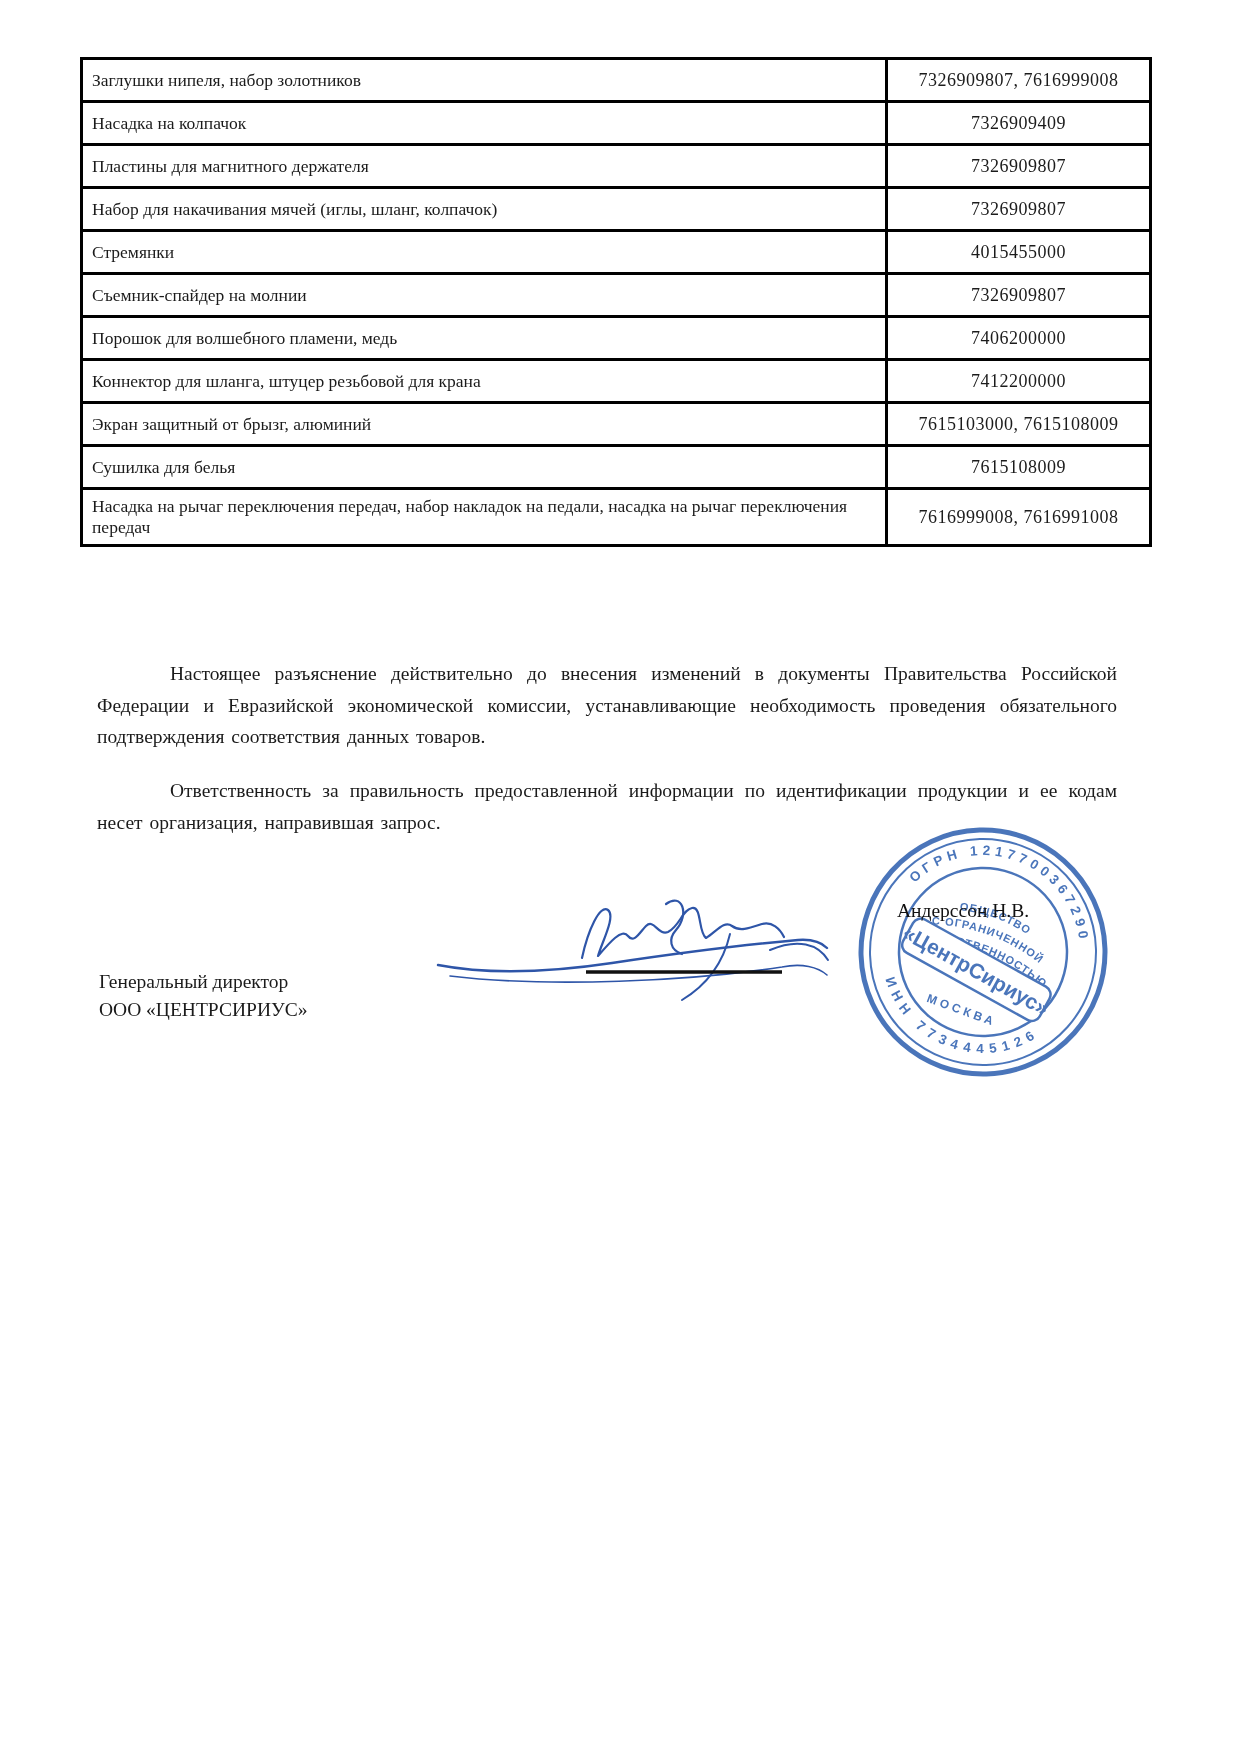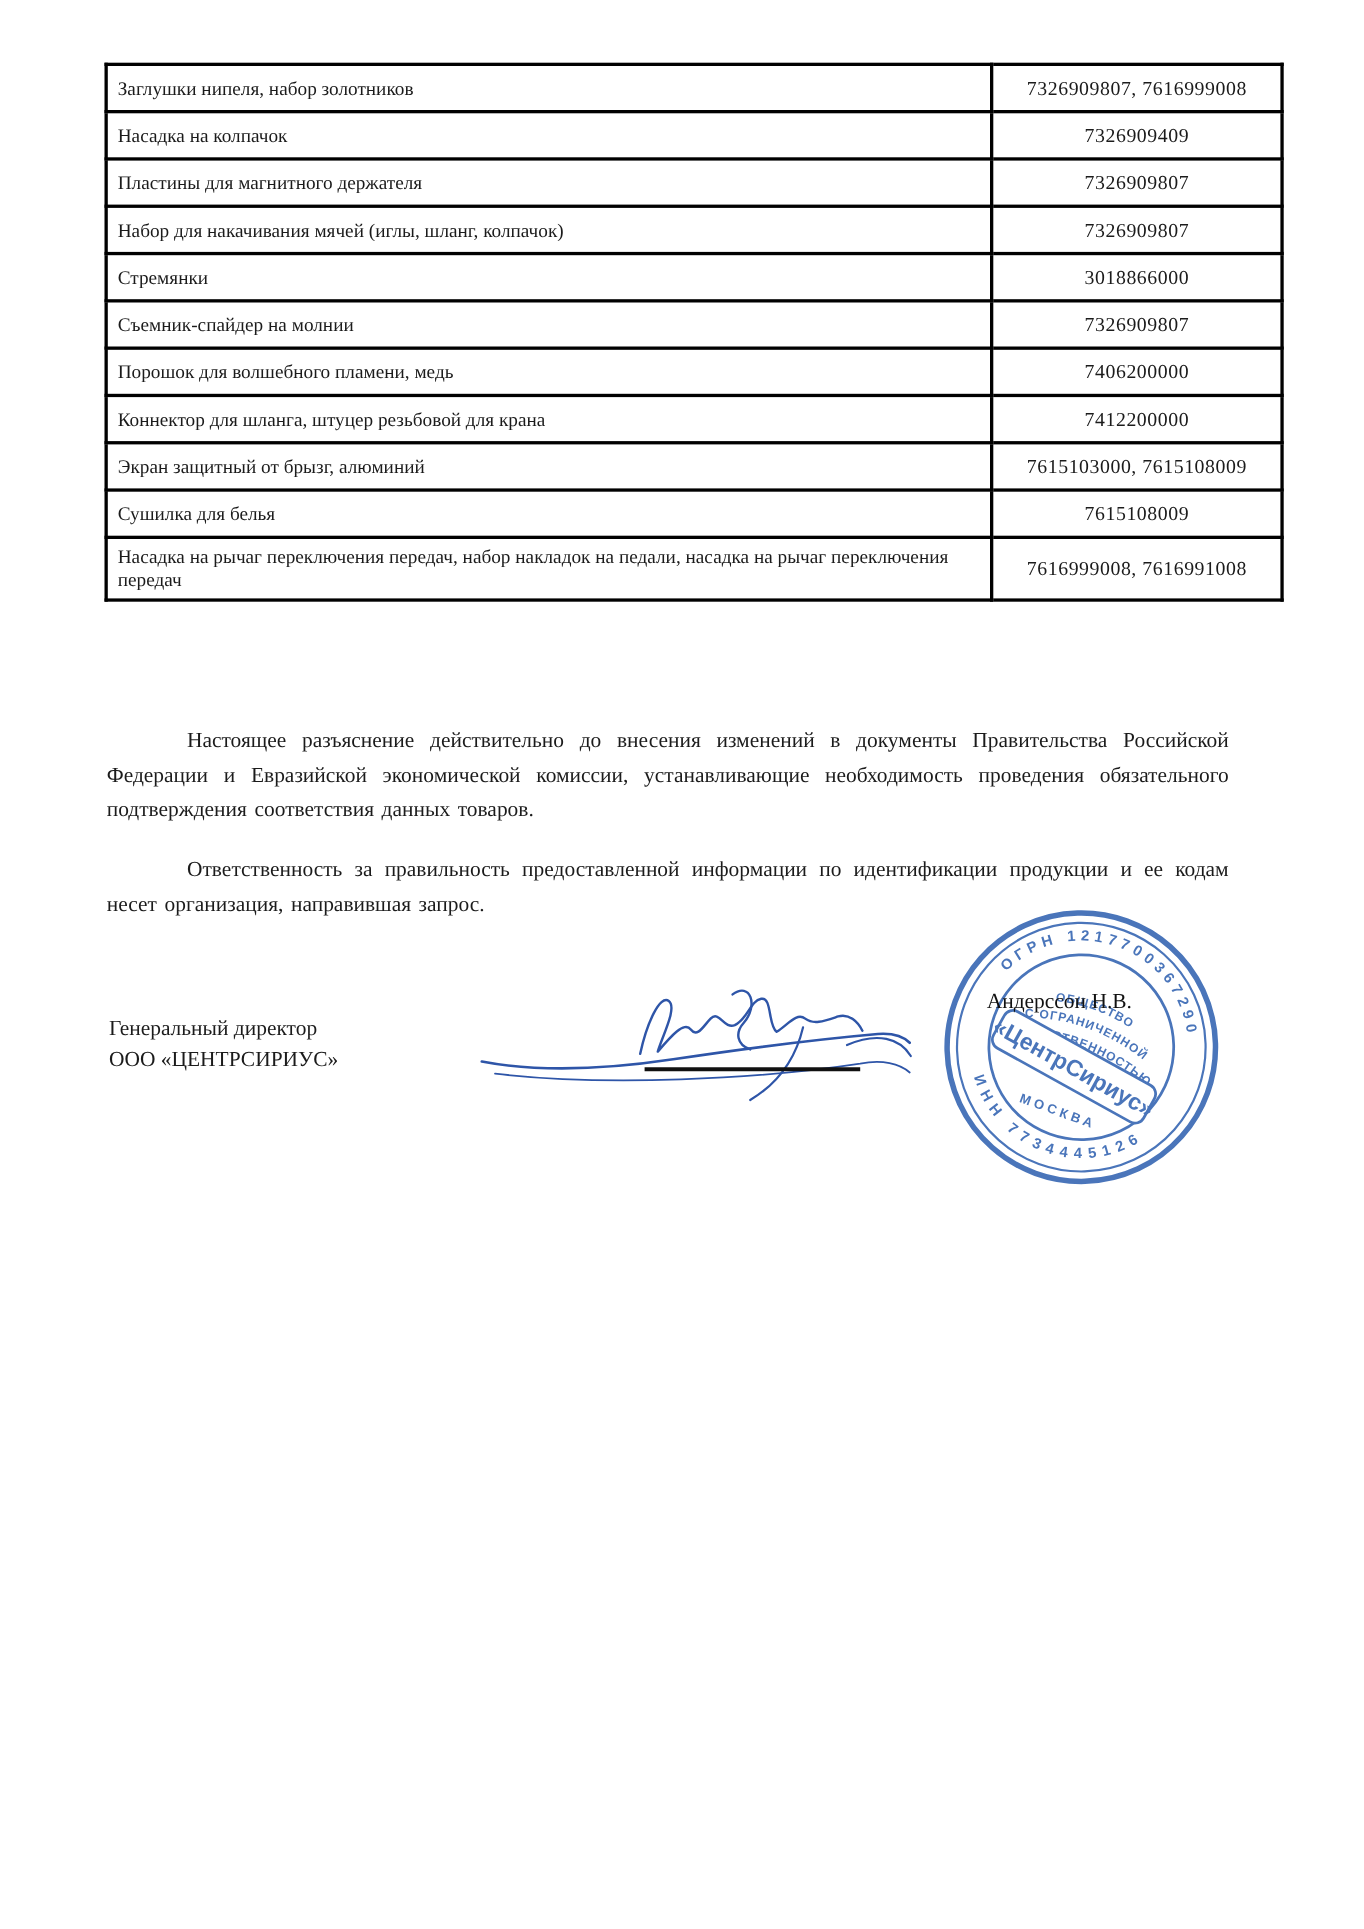--- a/index.html
+++ b/index.html
@@ -2,21 +2,21 @@
 <html><head>
 <meta charset="utf-8">
 <style>
   html,body{margin:0;padding:0;}
   body{
     width:1240px;height:1754px;position:relative;background:#ffffff;
     font-family:"Liberation Serif", serif;color:#1b1b1b;
   }
   
   .items-table{
-    position:absolute;left:95px;top:57px;width:1036px;
+    position:absolute;left:80px;top:57px;width:1036px;
     border-collapse:collapse;table-layout:fixed;border-radius:28px;
   }
   .items-table td{
     border:3px solid #000;
     font-size:17.5px;line-height:21px;
     vertical-align:middle;
   }
   .items-table td.c-item{width:783px;padding:6px 10px 6px 9px;text-align:left;}
   .items-table td.c-code{width:253px;padding:6px 4px;text-align:center;letter-spacing:0.5px;font-size:18px;}
   .items-table tr{height:43px;}
@@ -25,21 +25,21 @@
     position:absolute;left:97px;width:1020px;
     font-size:19.5px;line-height:31.5px;
     text-align:justify;text-indent:73px;
     word-spacing:2px;
     margin-top:12px;
   }
   .para-1{top:646px;}
   .para-2{top:763px;}
   
   .signatory{
-    position:absolute;left:99px;top:922px;
+    position:absolute;left:99px;top:968px;
     font-size:19.5px;line-height:28px;white-space:nowrap;
   }
   .signer-name{
     position:absolute;left:897px;top:900px;
     font-size:19.5px;color:#111;z-index:5;white-space:nowrap;
   }
   
   .signature-wrap{position:absolute;left:430px;top:888px;width:400px;height:125px;z-index:3;}
   
   .stamp-wrap{position:absolute;left:853px;top:822px;width:260px;height:260px;z-index:2;color:#3b6ab5;opacity:0.92;}
@@ -61,21 +61,21 @@
       <tr>
         <td class="c-item">Пластины для магнитного держателя</td>
         <td class="c-code">7326909807</td>
       </tr>
       <tr>
         <td class="c-item">Набор для накачивания мячей (иглы, шланг, колпачок)</td>
         <td class="c-code">7326909807</td>
       </tr>
       <tr>
         <td class="c-item">Стремянки</td>
-        <td class="c-code">3018866000</td>
+        <td class="c-code">4015455000</td>
       </tr>
       <tr>
         <td class="c-item">Съемник-спайдер на молнии</td>
         <td class="c-code">7326909807</td>
       </tr>
       <tr>
         <td class="c-item">Порошок для волшебного пламени, медь</td>
         <td class="c-code">7406200000</td>
       </tr>
       <tr>

